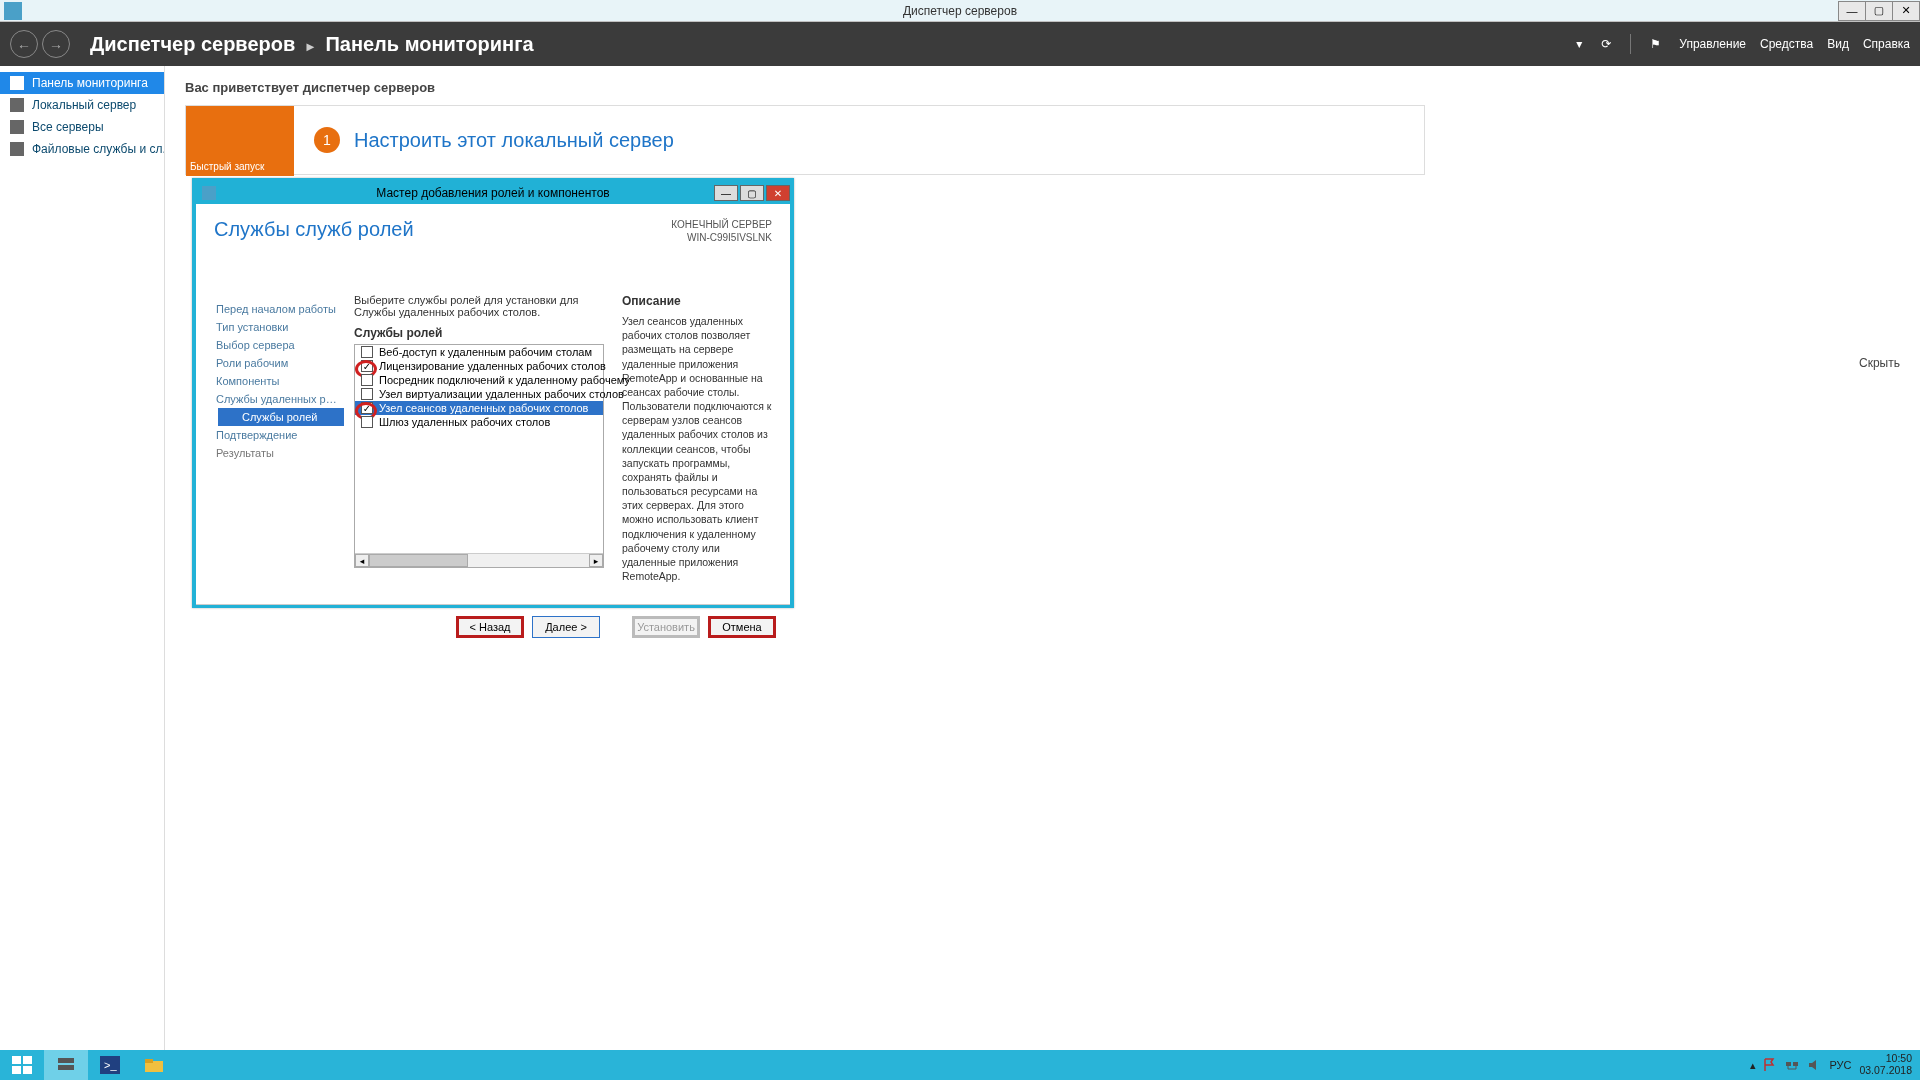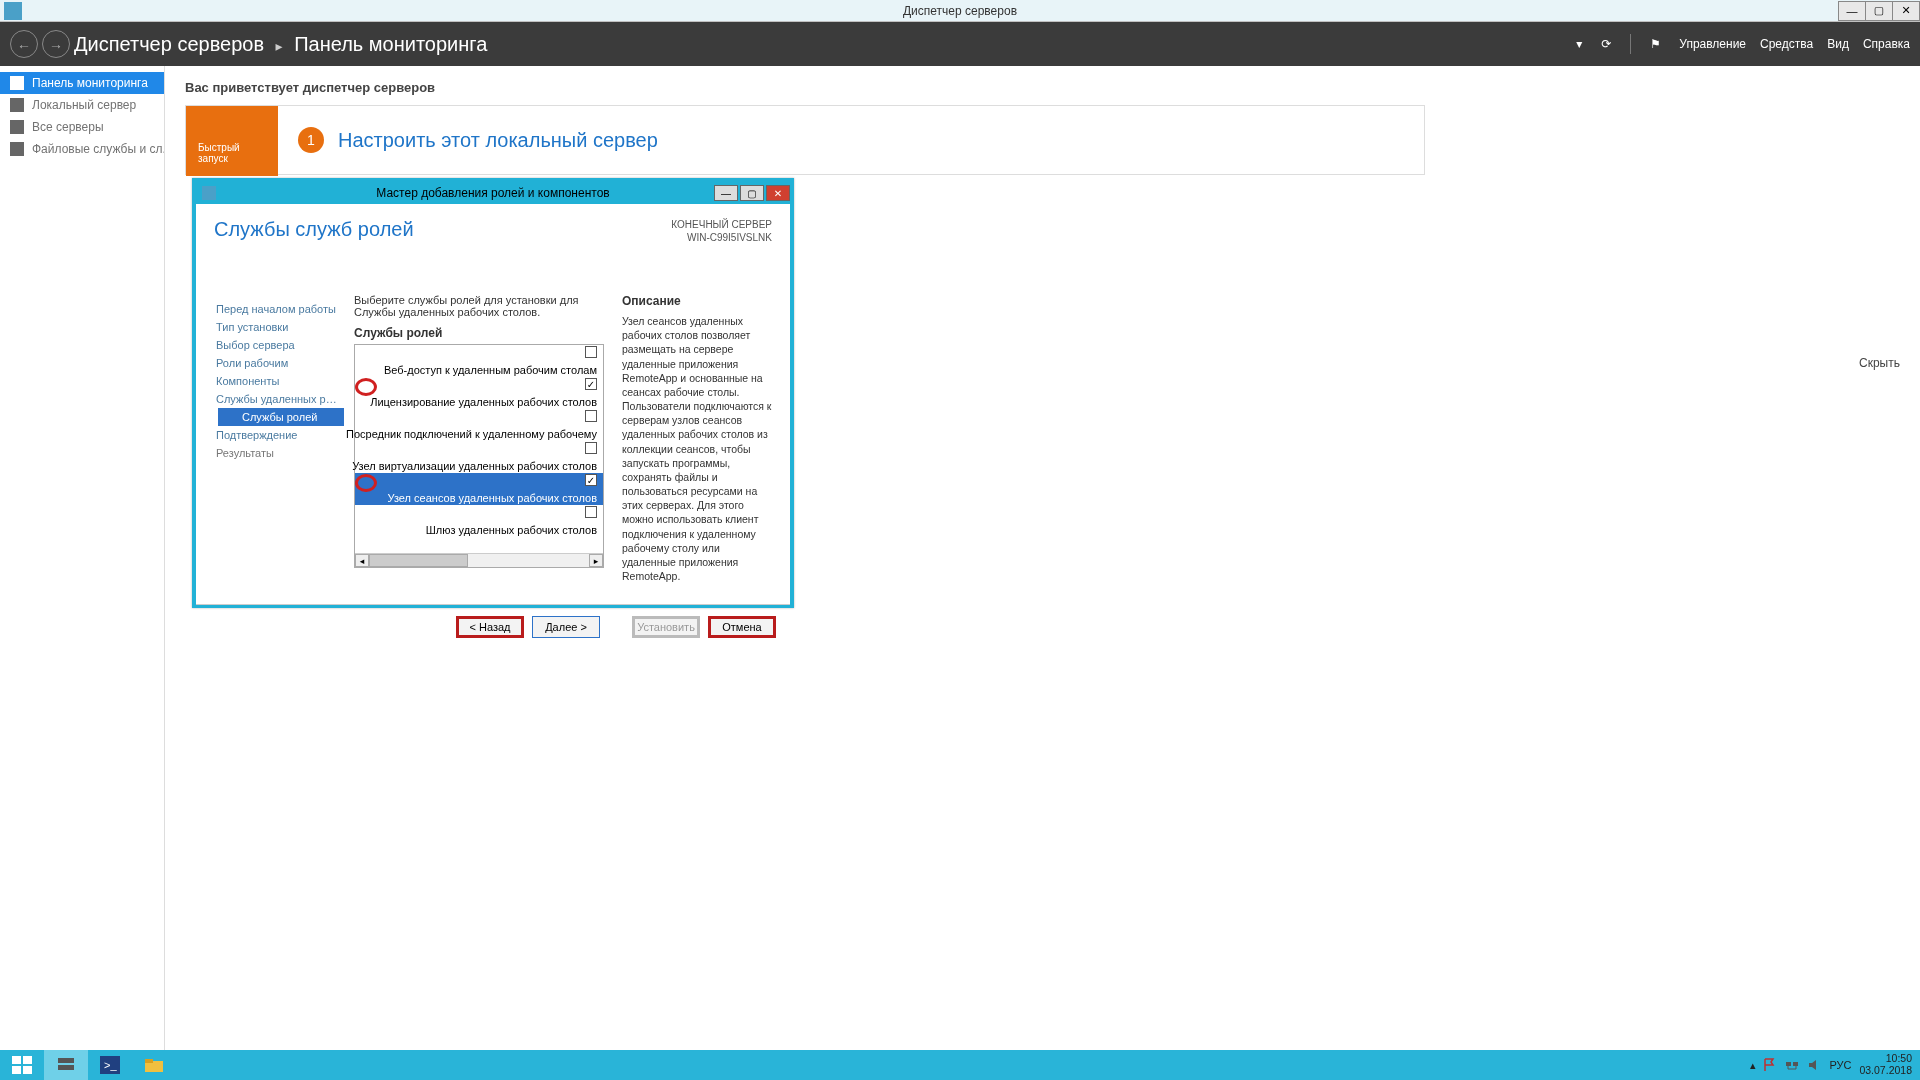--- a/index.html
+++ b/index.html
@@ -16,41 +16,41 @@
   .titlebar .winbtn { width: 28px; height: 20px; border:1px solid #888; background:#e8e8e8; font-size:11px;
     display:flex; align-items:center; justify-content:center; margin-left:-1px; cursor:pointer; }
 
   
   .headerbar {
     height: 44px; background: #3b3b3b; color: #fff; display: flex; align-items: center;
     padding: 0 10px; font-size: 18px;
   }
   .navarrow { width:28px; height:28px; border:1px solid #888; border-radius:50%; color:#aaa;
     display:flex; align-items:center; justify-content:center; margin-right:4px; font-size:14px; }
-  .breadcrumb { font-weight: 400; font-size: 20px; }
+  .breadcrumb { margin-left: 16px; font-weight: 700; font-size: 20px; }
   .breadcrumb .sep { margin: 0 6px; font-size:14px; color:#ccc; }
   .headerbar .right { margin-left:auto; display:flex; align-items:center; gap:14px; font-size:12px; }
   .headerbar .right .iconbtn { width:20px; height:20px; display:flex; align-items:center; justify-content:center; }
   .headerbar .right .sepv { width:1px; height:20px; background:#777; }
 
   
   .main { display:flex; height: calc(100% - 22px - 44px - 30px); background:#fff; }
   .sidebar { width: 165px; background:#fff; border-right:1px solid #ddd; padding-top:6px; }
-  .sideitem { display:flex; align-items:center; gap:8px; padding:4px 10px; font-size:12px; color:#737373;
+  .sideitem { display:flex; align-items:center; gap:8px; padding:4px 10px; font-size:12px; color:#0c4a6e;
     white-space:nowrap; overflow:hidden; text-overflow:ellipsis; cursor:pointer; }
   .sideitem.active { background:#2088e8; color:#fff; }
   .sideicon { width:14px; height:14px; background:#666; display:inline-block; flex:none; }
   .sideitem.active .sideicon { background:#fff; }
 
   .content { flex:1; padding: 14px 20px; position:relative; }
   .welcome { font-size:13px; color:#444; font-weight:600; margin-bottom:10px; }
 
   .dashcard { display:flex; border:1px solid #ddd; width:1240px; height:70px; background:#fff; }
-  .dashcard .tile { width:92px; height:70px; background:#e86f0f; color:#fff; font-size:10px;
-    display:flex; align-items:flex-end; padding:12px; }
+  .dashcard .tile { width:108px; height:70px; background:#e86f0f; color:#fff; font-size:10px;
+    display:flex; align-items:flex-end; padding:4px; }
   .dashcard .body { flex:1; display:flex; align-items:center; padding:0 20px; gap:14px; }
   .badge { width:26px; height:26px; border-radius:50%; background:#e86f0f; color:#fff;
     display:flex; align-items:center; justify-content:center; font-size:14px; }
   .dashcard .body .head { color:#1f75c8; font-size:20px; font-weight:400; }
 
   .hidebtn { position:absolute; right:20px; top:290px; font-size:12px; color:#444; cursor:pointer; }
 
   
   .wizard {
     position:absolute; left:192px; top:178px; width:602px; height:430px;
@@ -75,22 +75,22 @@
   .wizard .steps .step.link { color:#4a7aa0; }
   .wizard .steps .step.sub { padding-left:18px; }
   .wizard .steps .step.active { background:#2d72c8; color:#fff; padding-left:24px; margin-left:4px; }
 
   .wizard .center { flex:1; padding-left:10px; display:flex; gap:18px; }
   .wizard .center .left { width:250px; }
   .wizard .center .desc { font-size:11px; color:#333; margin-bottom:8px; }
   .wizard .lbl { font-size:12px; font-weight:600; color:#333; margin-bottom:4px; }
 
   .rolelist { border:1px solid #aaa; height:224px; background:#fff; position:relative; }
-  .roleitem { display:flex; align-items:flex-end; gap:6px; padding:1px 6px; font-size:11px;
-    white-space:nowrap; position:relative;flex-direction:column; }
+  .roleitem { display:flex; align-items:flex-start; gap:6px; padding:1px 6px; font-size:11px;
+    white-space:nowrap; position:relative; }
   .roleitem.sel { background:#2d72c8; color:#fff; }
   .cbx { width:12px; height:12px; border:1px solid #555; background:#fff; display:flex;
     align-items:center; justify-content:center; font-size:10px; color:#000; flex:none; }
   .circle { position:absolute; width:22px; height:18px; border:3px solid #d02020; border-radius:50%;
     left:0px; pointer-events:none; }
 
   .rolelist .hscroll { position:absolute; bottom:0; left:0; right:0; height:14px;
     border-top:1px solid #ccc; display:flex; }
   .rolelist .hscroll .sbtn { width:14px; border:1px solid #aaa; background:#eee;
     display:flex; align-items:center; justify-content:center; font-size:9px; }

